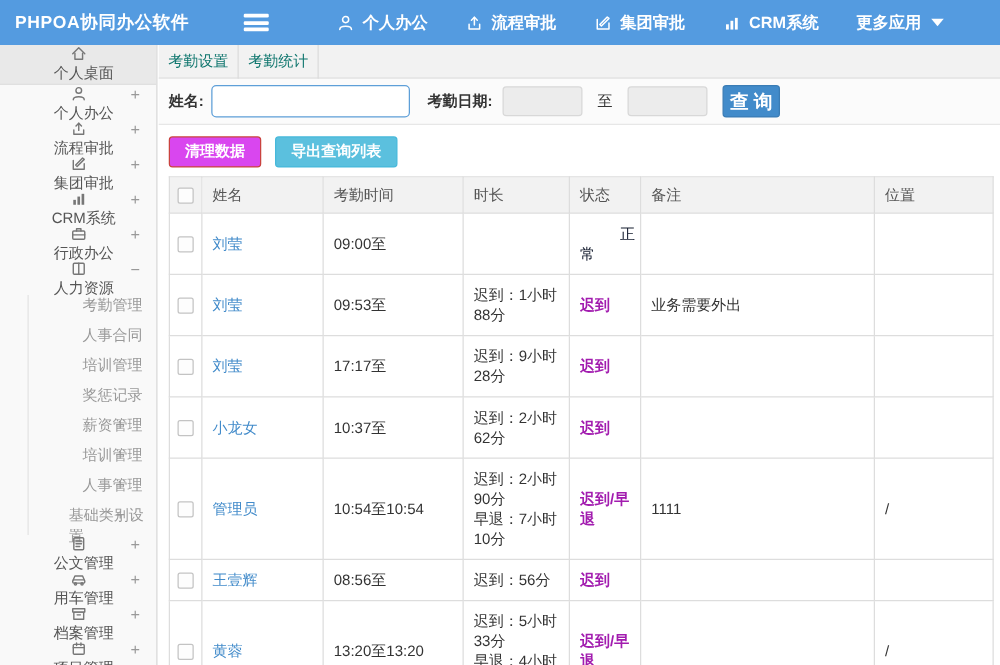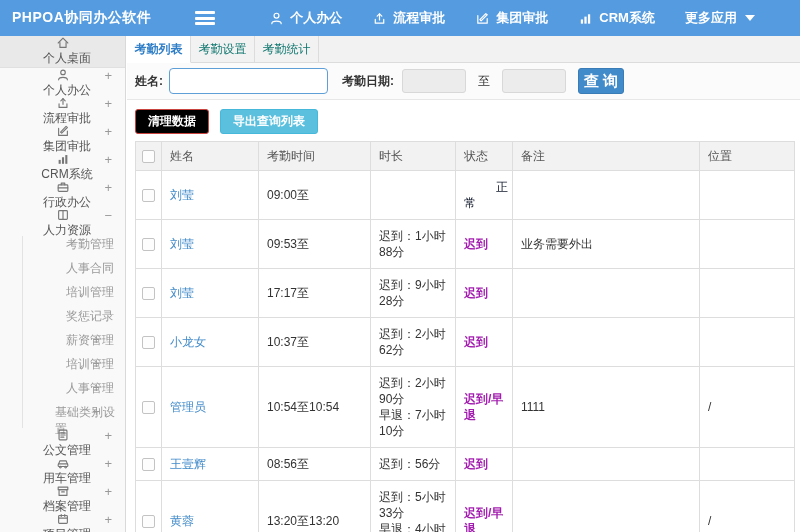--- a/index.html
+++ b/index.html
@@ -53,21 +53,21 @@
   .date-input { width:64px; height:24px; margin-left:8px; border:1px solid #d8d8d8;
     border-radius:3px; background:#ececec; padding:0 5px; font-size:12px; color:#666; }
   .to-label { margin-left:12px; margin-right:4px; font-weight:normal; color:#333; }
   .query-btn { width:46px; height:26px; margin-left:12px; background:#428bca; color:#fff;
     border:1px solid #3a7cb5; border-radius:3px; font-size:15px; font-weight:bold;
     cursor:pointer; white-space:nowrap; }
 
   .actions { display:flex; align-items:center; margin:9px 0 7px 8px; }
   .btn { height:25px; padding:0 12px; border-radius:3px; border:none; color:#fff;
     font-size:12px; font-weight:bold; cursor:pointer; white-space:nowrap; }
-  .btn-danger { background:#000000; border:1px solid #c9433f; }
+  .btn-danger { background:#d946ef; border:1px solid #c9433f; }
   .btn-info { background:#5bc0de; border:1px solid #46b8da; margin-left:11px; }
 
   
   table.grid { border-collapse:collapse; margin-left:8px; width:659px; table-layout:fixed; }
   .grid th, .grid td { border:1px solid #ddd; font-size:12px; text-align:left;
     padding:8px 8px; color:#333; vertical-align:middle; line-height:16px;
     overflow:hidden; word-break:break-all; }
   .grid th { background:#f2f2f2; color:#555; font-weight:normal; height:29px; padding:6px 8px; }
   .grid td.ck, .grid th.ck { text-align:center; padding:6px 4px; }
   .checkbox { display:inline-block; width:13px; height:13px; border:1px solid #c3c3c3;
@@ -277,21 +277,20 @@
           </svg>
         </span>
         <span>项目管理</span>
         <span class="affix">+</span>
       </div>
     </div>
 
   <div class="main">
 
     <div class="tabstrip" id="tabstrip">
-        <div class="tab active">考勤列表</div>
         <div class="tab">考勤设置</div>
         <div class="tab">考勤统计</div>
       </div>
 
     <div class="searchbar">
       <label>姓名:</label>
       <input class="name-input" type="text" value="" style="">
       <label class="date-label">考勤日期:</label>
       <input class="date-input" type="text" value="" style="">
       <span class="to-label">至</span>

